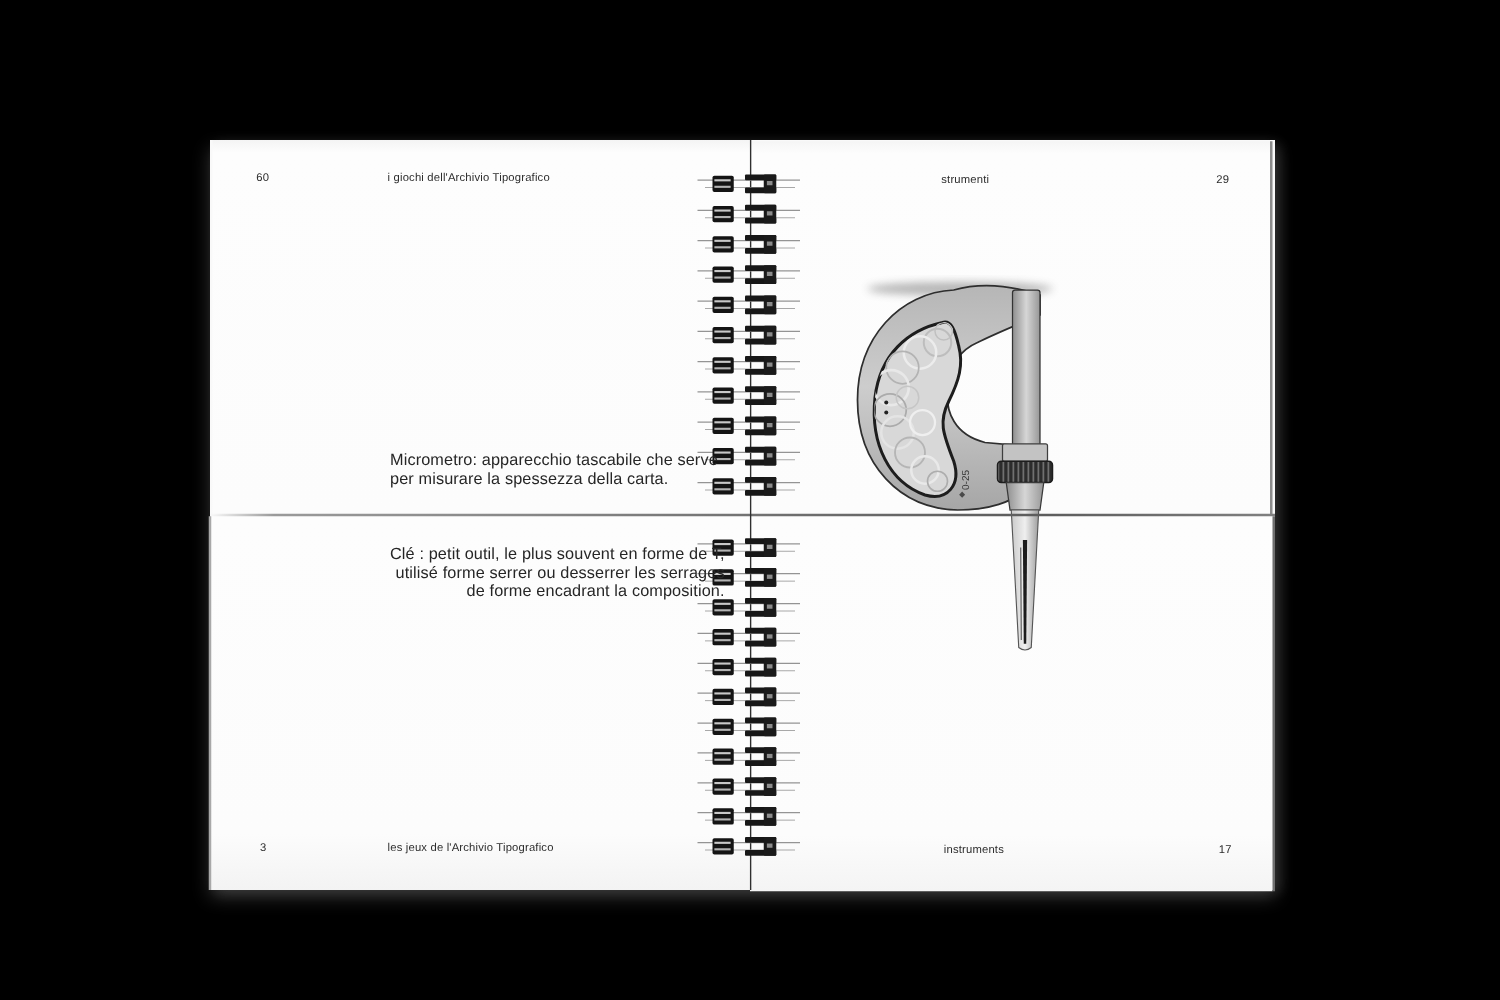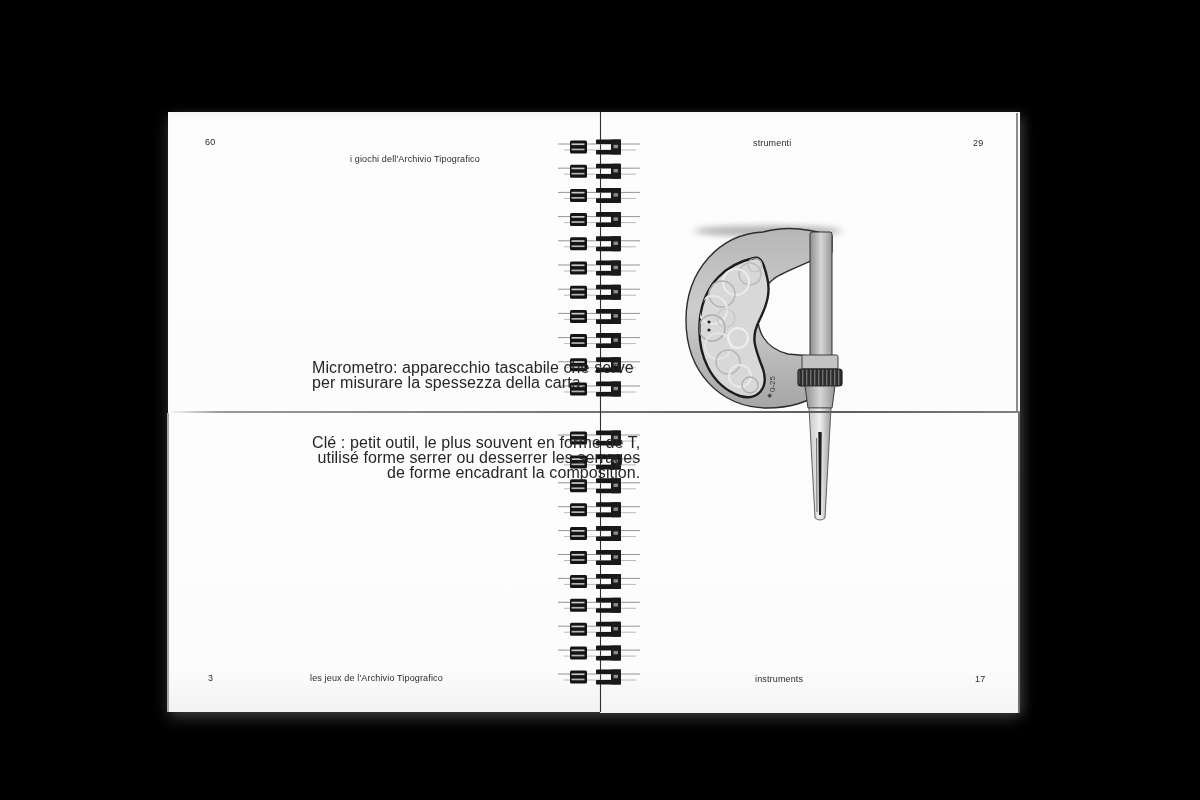--- a/index.html
+++ b/index.html
@@ -26,38 +26,38 @@
   .page-bottom-right{left:600px;top:413px;width:418px;height:300px;
     border-right:2px solid #6f6f6f;
     background:linear-gradient(180deg,#fdfdfd 0,#fcfcfc 85%,#f4f4f4 100%);}
   
   .split-line{
     position:absolute;left:168px;top:411px;width:852px;height:2px;z-index:6;
     background:linear-gradient(90deg,rgba(120,120,120,0) 0,#9a9a9a 6%,#878787 30%,#6e6e6e 55%,#5c5c5c 78%,#808080 100%);
   }
   
   .pg-txt{position:absolute;color:#2c2c2c;font-size:9px;letter-spacing:.15px;z-index:8;white-space:nowrap;}
-  .caption{position:absolute;color:#262626;font-size:16px;line-height:15px;z-index:8;letter-spacing:.1px;}
+  .caption{position:absolute;color:#262626;font-size:13px;line-height:15px;z-index:8;letter-spacing:.1px;}
   .caption div{white-space:nowrap;}
   
   #binding-svg{position:absolute;left:540px;top:110px;z-index:7;}
   #micrometer-svg{position:absolute;left:668px;top:218px;z-index:5;filter:blur(.4px);}
 </style>
 </head>
 <body>
 
 <div class="book-base"></div>
 
 <div class="page page-top-left"></div>
 <div class="page page-top-right"></div>
 <div class="page page-bottom-left"></div>
 <div class="page page-bottom-right"></div>
 
 <div class="pg-txt" style="left:205px;top:137px;">60</div>
-<div class="pg-txt" style="left:310px;top:154px;margin-left:40px;">i giochi dell'Archivio Tipografico</div>
+<div class="pg-txt" style="left:310px;top:137px;">i giochi dell'Archivio Tipografico</div>
 <div class="pg-txt" style="left:753px;top:138px;">strumenti</div>
 <div class="pg-txt" style="left:973px;top:138px;">29</div>
 
 <div class="caption" style="left:312px;top:360px;">
   <div>Micrometro: apparecchio tascabile che serve</div>
   <div>per misurare la spessezza della carta.</div>
 </div>
 
 <div class="caption" style="left:312px;top:435px;text-align:right;">
   <div>Clé : petit outil, le plus souvent en forme de T,</div>

